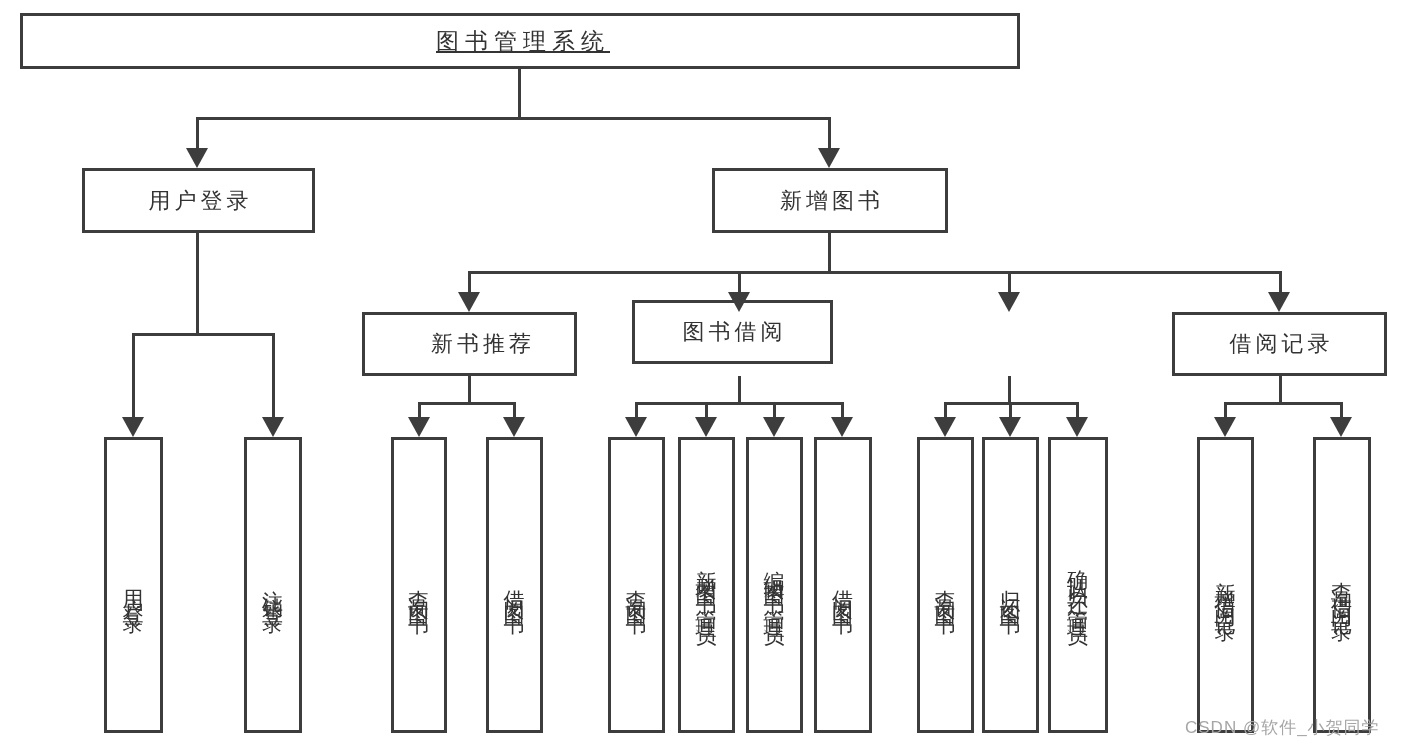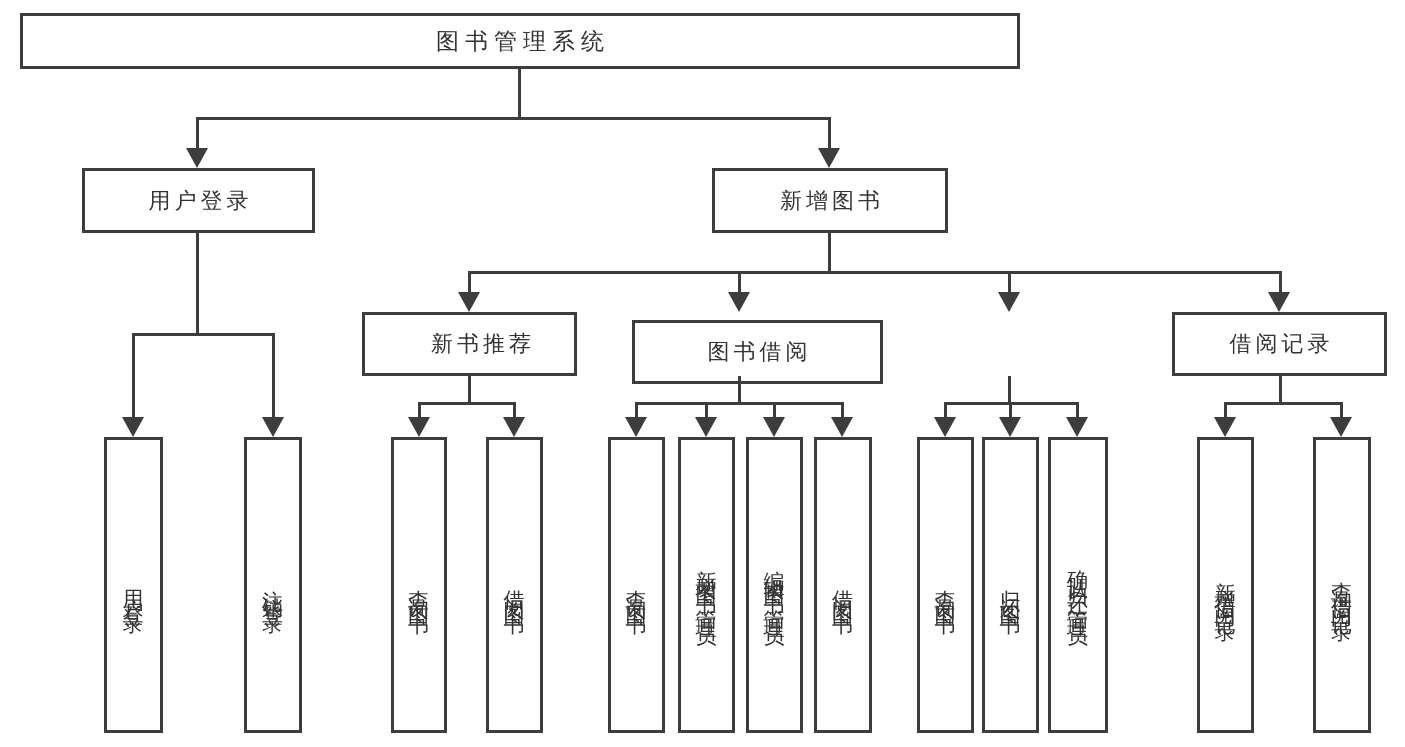--- a/index.html
+++ b/index.html
@@ -62,35 +62,35 @@
     color:var(--wm);
     white-space:nowrap;
     z-index:5;
   }
 </style>
 </head>
 <body>
 
 <div class="canvas">
 
-  <div class="box" style="left:20px;top:13px;width:1000px;height:56px;">
+  <div class="box" style="left:20px;top:13px;width:1000px;height:56px;text-decoration:underline;">
     <span class="title-label">图书管理系统</span>
   </div>
 
   <div class="box" style="left:82px;top:168px;width:233px;height:65px;">
     <span class="hlabel">用户登录</span>
   </div>
   <div class="box" style="left:712px;top:168px;width:236px;height:65px;">
     <span class="hlabel">新增图书</span>
   </div>
 
   <div class="box" style="left:362px;top:312px;width:215px;height:64px;padding-left:23px;">
     <span class="hlabel">新书推荐</span>
   </div>
-  <div class="box" style="left:632px;top:320px;width:251px;height:64px;">
+  <div class="box" style="left:632px;top:300px;width:201px;height:64px;">
     <span class="hlabel">图书借阅</span>
   </div>
   <div class="box" style="left:1172px;top:312px;width:215px;height:64px;">
     <span class="hlabel">借阅记录</span>
   </div>
 
   <div class="box" style="left:104px;top:437px;width:59px;height:296px;">
     <span class="vlabel">用户登录</span>
   </div>
   <div class="box" style="left:244px;top:437px;width:58px;height:296px;">
@@ -186,14 +186,15 @@
   <div class="vline" style="left:1076px;top:402px;height:16px;"></div>
   <div class="arrow" style="left:1066px;top:417px;"></div>
 
   <div class="vline" style="left:1279px;top:376px;height:28px;"></div>
   <div class="hline" style="left:1224px;top:402px;width:119px;"></div>
   <div class="vline" style="left:1224px;top:402px;height:16px;"></div>
   <div class="arrow" style="left:1214px;top:417px;"></div>
   <div class="vline" style="left:1340px;top:402px;height:16px;"></div>
   <div class="arrow" style="left:1330px;top:417px;"></div>
 
+  <div class="watermark">CSDN @软件_小贺同学</div>
 
 </div>
 
 </body></html>

